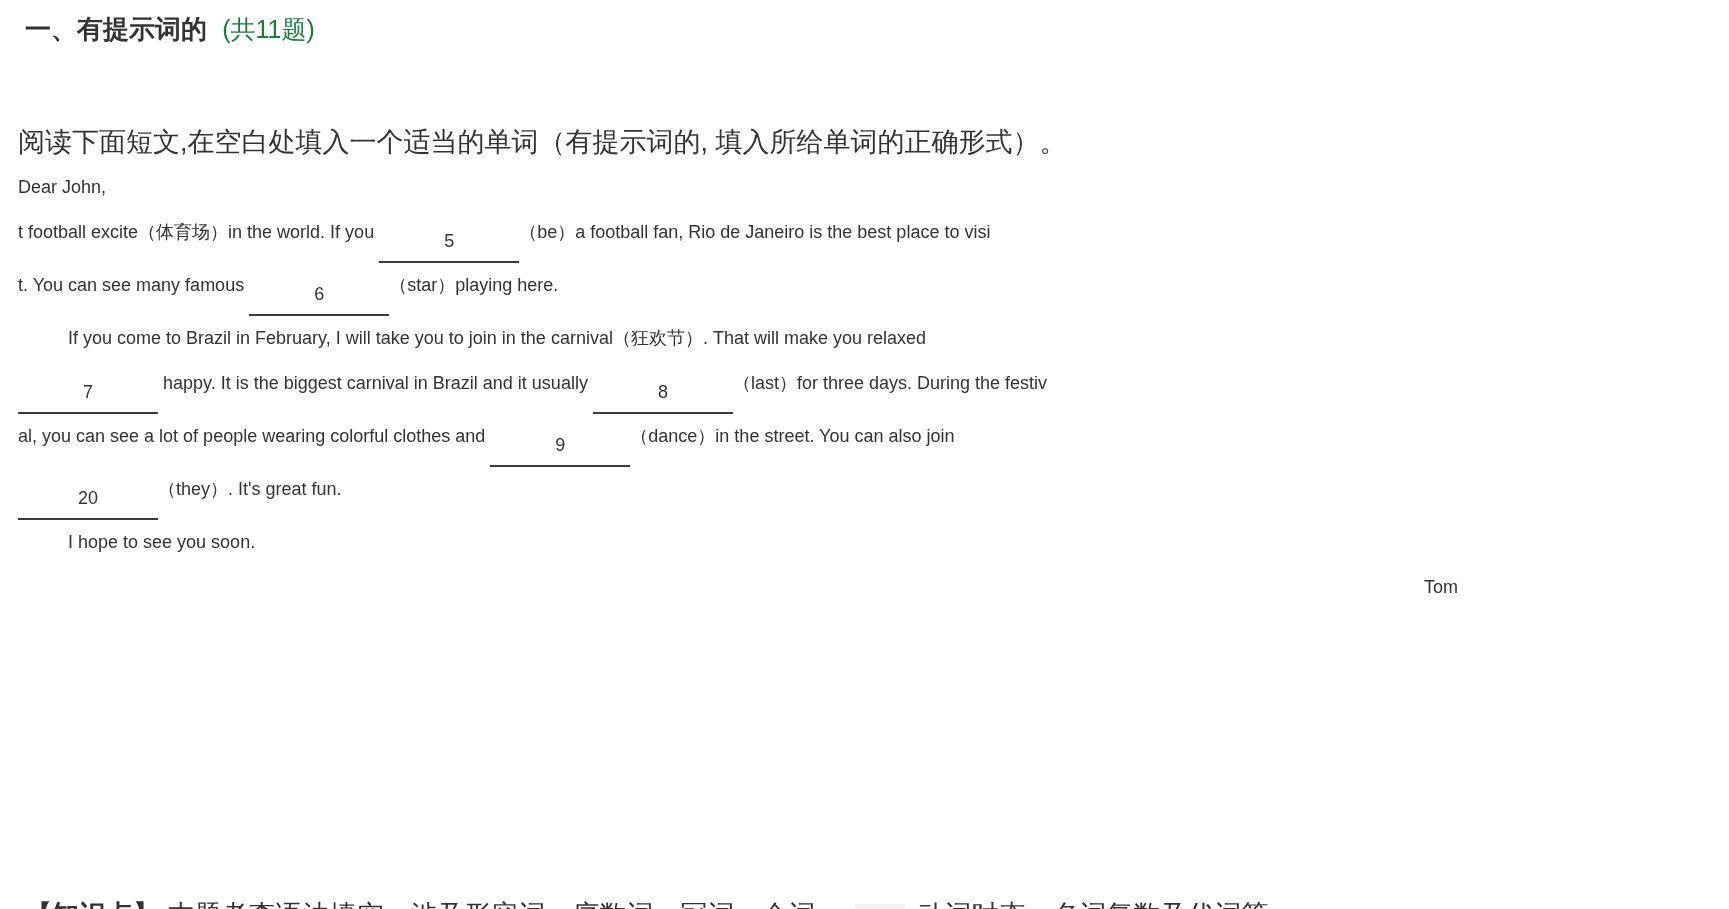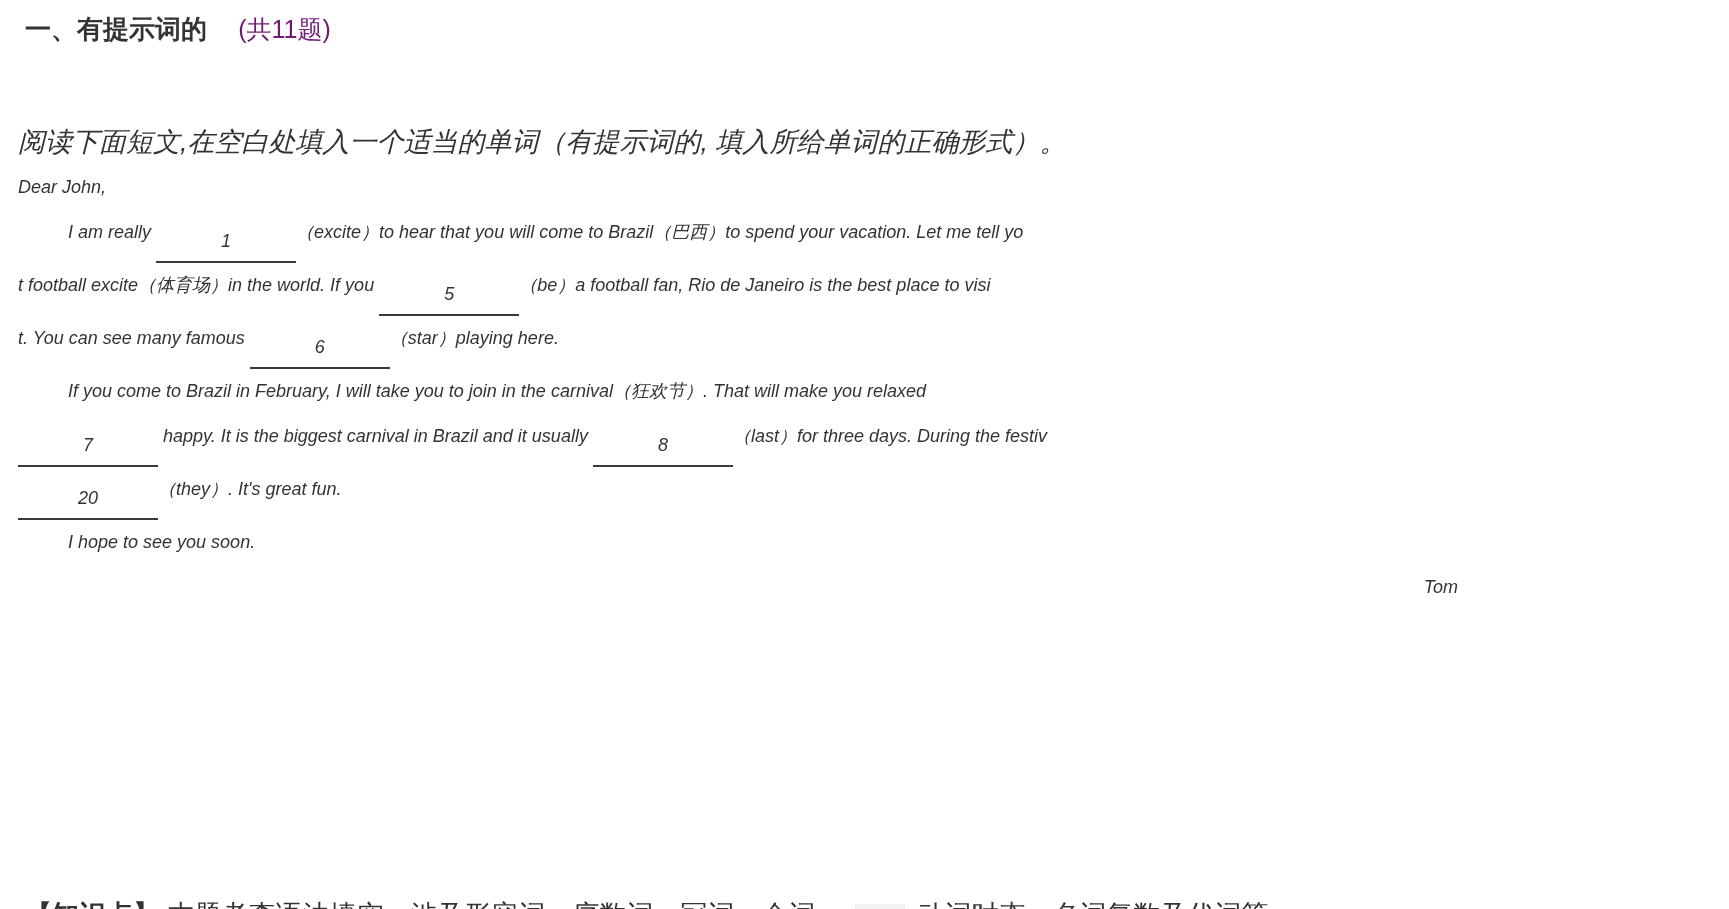--- a/index.html
+++ b/index.html
@@ -6,24 +6,24 @@
   body{
     width:1729px;height:909px;overflow:hidden;position:relative;
     background:#ffffff;color:#333333;
     font-family:"Liberation Sans","DejaVu Sans",sans-serif;
   }
   .heading{
     margin:0;padding:12px 0 0 25px;
     font-size:26px;line-height:34px;font-weight:700;color:#333333;
   }
   .heading .count{
-    font-weight:400;color:#701a75;font-size:25px;margin-left:24px;
+    font-weight:400;color:#15803d;font-size:25px;margin-left:8px;
   }
   .content{
-    padding-left:18px;width:1440px;font-style:italic;
+    padding-left:18px;width:1440px;
   }
   .instruction{
     margin:74px 0 0 0;
     font-size:27px;line-height:45px;color:#333333;
   }
   .line{
     font-size:18px;line-height:45px;white-space:nowrap;color:#333333;
   }
   .line.indent{padding-left:50px;}
   .line.sig{text-align:right;white-space:normal;}
@@ -47,25 +47,25 @@
 
 <h1 class="heading">
   <span>一、有提示词的</span>
   <span class="count">(共11题)</span>
 </h1>
 
 <div class="content">
   <p class="instruction">阅读下面短文,在空白处填入一个适当的单词（有提示词的, 填入所给单词的正确形式）。</p>
   <div id="passage">
       <div class="line">Dear John,</div>
-      <div class="line indent"><span>I am really </span><span class="blank">1</span><span>（excite）to hear that you will come to Brazil（巴西）to spend your vacation. Let me tell yo</span></div>
       <div class="line"><span>t football excite（体育场）in the world. If you </span><span class="blank">5</span><span>（be）a football fan, Rio de Janeiro is the best place to visi</span></div>
       <div class="line"><span>t. You can see many famous </span><span class="blank">6</span><span>（star）playing here.</span></div>
       <div class="line indent"><span>If you come to Brazil in February, I will take you to join in the carnival（狂欢节）. That will make you relaxed</span></div>
       <div class="line"><span class="blank">7</span><span> happy. It is the biggest carnival in Brazil and it usually </span><span class="blank">8</span><span>（last）for three days. During the festiv</span></div>
+      <div class="line"><span>al, you can see a lot of people wearing colorful clothes and </span><span class="blank">9</span><span>（dance）in the street. You can also join</span></div>
       <div class="line"><span class="blank">20</span><span>（they）. It's great fun.</span></div>
       <div class="line indent"><span>I hope to see you soon.</span></div>
       <div class="line sig">Tom</div>
     </div>
 </div>
 
 <div class="clipped-line">
   <span class="lbl">【知识点】</span>
   <span>本题考查语法填空，涉及形容词、序数词、冠词、介词、</span>
   <span class="graybox"></span>

